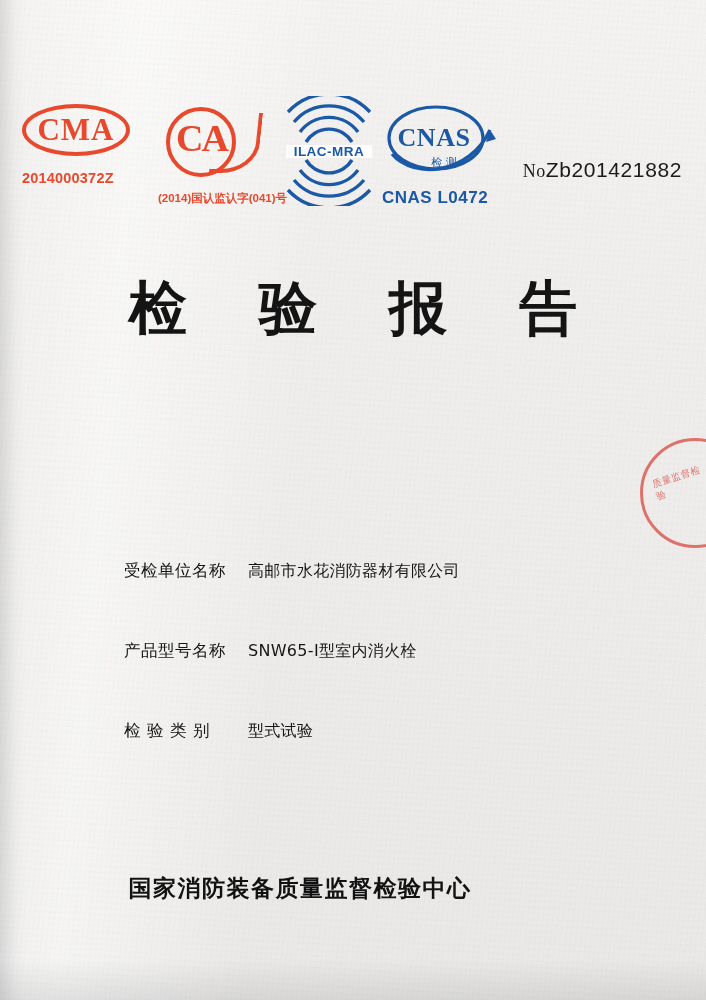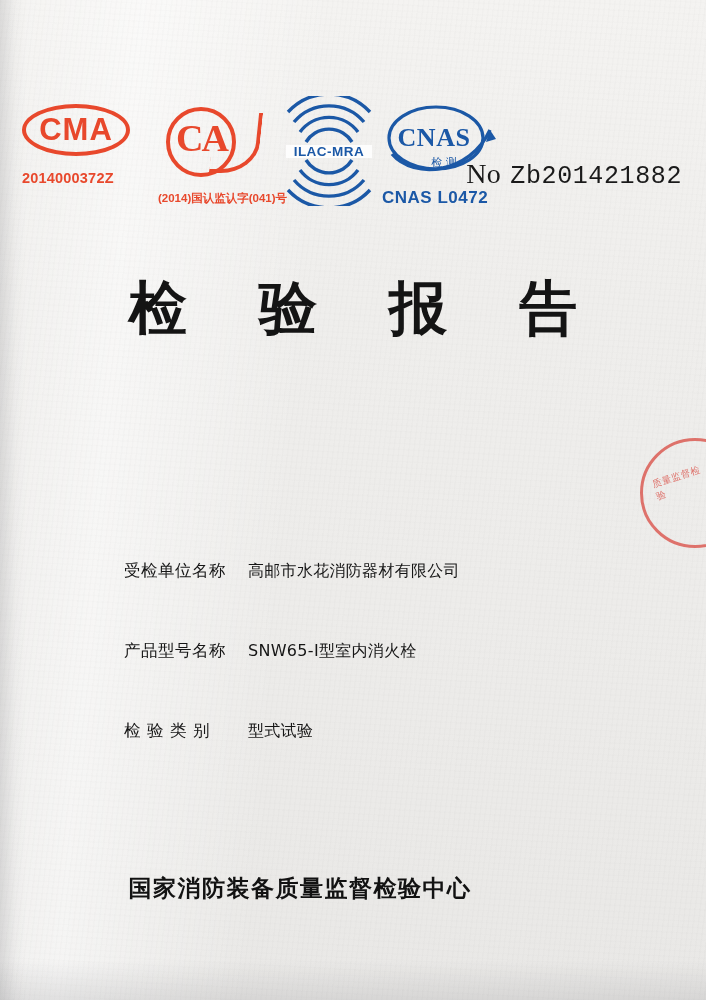--- a/index.html
+++ b/index.html
@@ -66,21 +66,21 @@
     height: 52px;
     border: 4px solid #e8482c;
     border-radius: 50% / 50%;
     display: flex;
     align-items: center;
     justify-content: center;
     box-sizing: border-box;
   }
   .cma-text {
     color: #e8482c;
-    font-family: Liberation Sans, sans-serif;
+    font-family: Liberation Serif, serif;
     font-weight: bold;
     font-size: 31px;
     letter-spacing: 1px;
     line-height: 1;
     transform: translateY(-1px);
   }
   .cma-code {
     margin-top: 14px;
     color: #e8482c;
     font-weight: bold;
@@ -174,27 +174,26 @@
   .report-no {
     position: absolute;
     right: 6px;
     top: 62px;
     display: flex;
     align-items: baseline;
     color: #1a1a1a;
   }
   .report-no .no-label {
     font-family: "Liberation Serif", serif;
-    font-size: 28px;
+    font-size: 18px;
     letter-spacing: 0.5px;
   }
   .report-no .no-value {
-    margin-left: 9px;
-    font-family: Liberation Mono, monospace;
-    font-size: 25px;
+    font-family: Liberation Sans, sans-serif;
+    font-size: 21px;
     letter-spacing: 0.6px;
   }
 
   
   .doc-title {
     position: absolute;
     top: 270px;
     left: 0;
     width: 706px;
     text-align: center;

